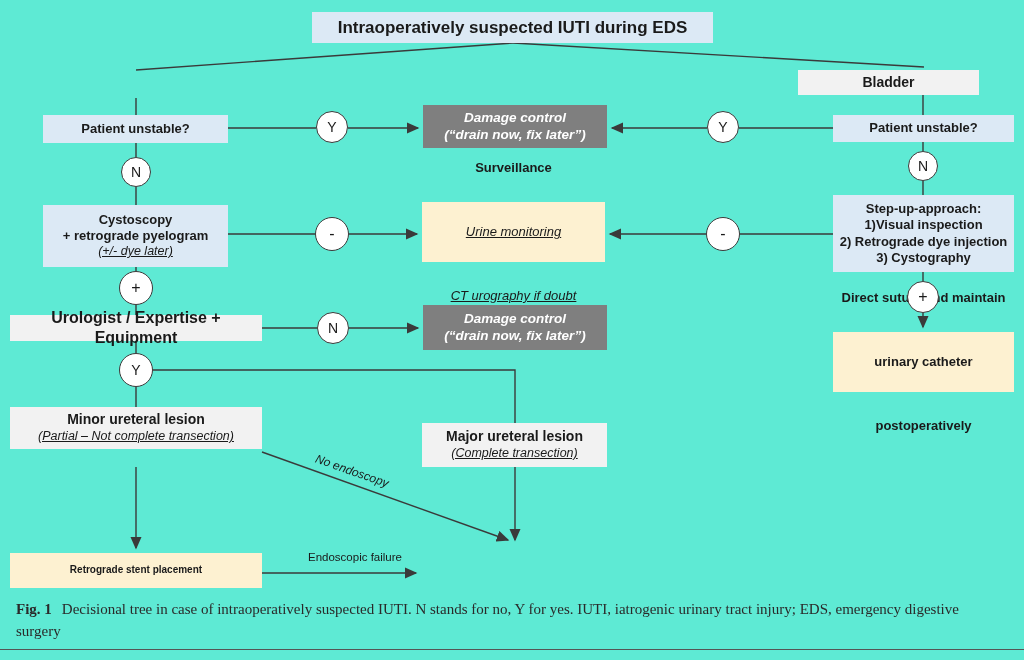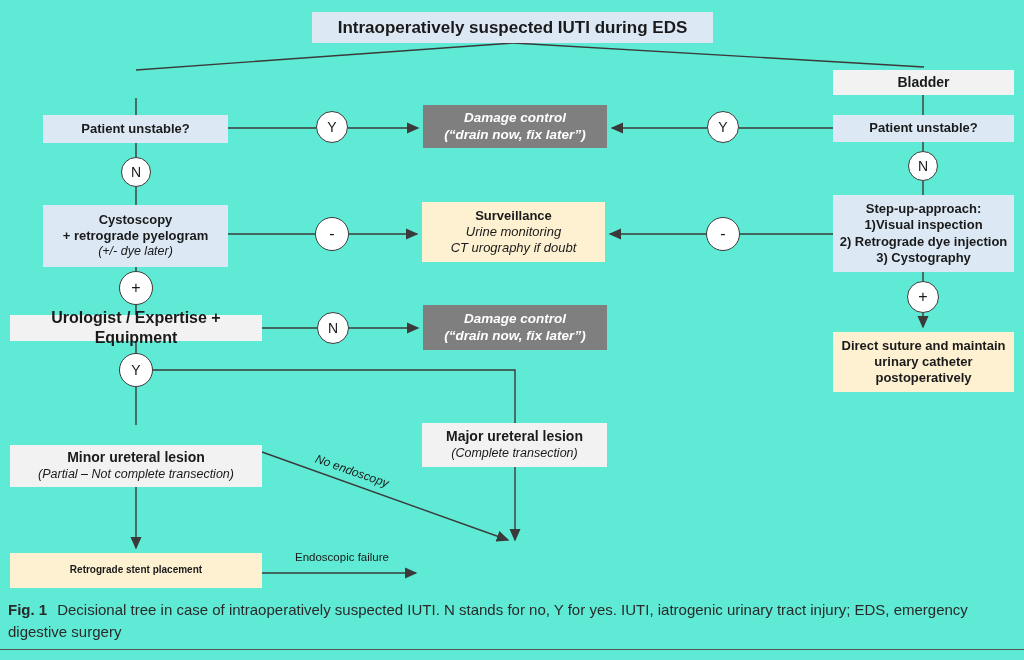--- a/index.html
+++ b/index.html
@@ -4,31 +4,31 @@
 <style>
   html,body{margin:0;padding:0;background:#fff;}
   body{font-family:"Liberation Sans",sans-serif;color:#1a1a1a;}
   .stage{position:relative;width:1024px;height:660px;background:#5eead4;overflow:hidden;}
   .wires{position:absolute;left:0;top:0;width:1024px;height:660px;}
   .wires line,.wires polyline{stroke:var(--line,#3a3a3a);stroke-width:1.4;fill:none;}
   .box{position:absolute;display:flex;flex-direction:column;justify-content:center;align-items:center;
        text-align:center;font-size:13px;font-weight:bold;line-height:1.25;box-sizing:border-box;padding:2px 4px;}
   .blue{background:var(--light-blue,#dce9f5);}
   .gray{background:var(--light-gray,#f2f2f2);}
-  .cream{background:var(--cream,#fdf1d1);}
+  .cream{background:var(--cream,#fdf1d1);gap:48px;}
   .dark{background:var(--dark-gray,#7f7f7f);color:#fff;font-style:italic;font-size:13.5px;}
   .title{font-size:17px;}
   .fs14{font-size:14px;}
   .fs145{font-size:10px;}
-  .i{font-style:italic;font-weight:normal;font-size:12.5px;}
+  .i{font-style:italic;font-weight:normal;font-size:12.5px;text-decoration:underline;}
   .circle{position:absolute;border:1.4px solid var(--line,#3a3a3a);border-radius:50%;background:#fff;
           display:flex;align-items:center;justify-content:center;font-size:14px;box-sizing:border-box;}
   .edge-label{position:absolute;font-size:11.5px;color:#1a1a1a;}
   .rot{transform:translate(-50%,-50%) rotate(19.5deg);font-style:italic;font-size:12px;white-space:nowrap;}
-  .caption{position:absolute;left:8px;top:599px;width:985px;font-size:15px;line-height:1.45;color:#2a2a2a;text-align:left;}
+  .caption{position:absolute;left:16px;top:599px;width:985px;font-size:15px;line-height:1.45;color:#2a2a2a;text-align:left;font-family:Liberation Serif, serif;}
   .caption .fig{font-weight:bold;margin-right:10px;}
   .bottom-rule{position:absolute;left:0;top:649px;width:1024px;height:1px;background:#555;}
 </style>
 </head>
 <body>
 
 <div class="stage">
 
   <svg class="wires">
     <defs>
@@ -69,21 +69,21 @@
 
   <div class="box blue title" style="left:312px;top:12px;width:401px;height:31px">Intraoperatively suspected IUTI during EDS</div>
 
   <div class="box blue" style="left:43px;top:115px;width:185px;height:28px">Patient unstable?</div>
   <div class="box blue" style="left:43px;top:205px;width:185px;height:62px">
     <span>Cystoscopy</span>
     <span>+ retrograde pyelogram</span>
     <span class="i">(+/- dye later)</span>
   </div>
   <div class="box gray" style="left:10px;top:315px;width:252px;height:26px;font-size:16px">Urologist / Expertise + Equipment</div>
-  <div class="box gray" style="left:10px;top:445px;width:252px;height:42px">
+  <div class="box gray" style="left:10px;top:407px;width:252px;height:42px">
     <span class="fs14">Minor ureteral lesion</span>
     <span class="i">(Partial – Not complete transection)</span>
   </div>
   <div class="box cream fs145" style="left:10px;top:553px;width:252px;height:35px">Retrograde stent placement</div>
 
   <div class="box dark" style="left:423px;top:105px;width:184px;height:43px">
     <span>Damage control</span>
     <span>(“drain now, fix later”)</span>
   </div>
   <div class="box cream" style="left:422px;top:202px;width:183px;height:60px">
@@ -93,21 +93,21 @@
   </div>
   <div class="box dark" style="left:423px;top:305px;width:184px;height:45px">
     <span>Damage control</span>
     <span>(“drain now, fix later”)</span>
   </div>
   <div class="box gray" style="left:422px;top:423px;width:185px;height:44px">
     <span class="fs14">Major ureteral lesion</span>
     <span class="i">(Complete transection)</span>
   </div>
 
-  <div class="box gray fs14" style="left:833px;top:70px;width:181px;height:25px">Bladder</div>
+  <div class="box gray fs14" style="left:798px;top:70px;width:181px;height:25px">Bladder</div>
   <div class="box blue" style="left:833px;top:115px;width:181px;height:27px">Patient unstable?</div>
   <div class="box blue" style="left:833px;top:195px;width:181px;height:77px">
     <span>Step-up-approach:</span>
     <span>1)Visual inspection</span>
     <span>2) Retrograde dye injection</span>
     <span>3) Cystography</span>
   </div>
   <div class="box cream" style="left:833px;top:332px;width:181px;height:60px">
     <span>Direct suture and maintain</span>
     <span>urinary catheter</span>
@@ -119,20 +119,20 @@
   <div class="circle" style="left:316px;top:111px;width:32px;height:32px">Y</div>
   <div class="circle" style="left:707px;top:111px;width:32px;height:32px">Y</div>
   <div class="circle" style="left:315px;top:217px;width:34px;height:34px;font-size:16px">-</div>
   <div class="circle" style="left:706px;top:217px;width:34px;height:34px;font-size:16px">-</div>
   <div class="circle" style="left:317px;top:312px;width:32px;height:32px">N</div>
   <div class="circle" style="left:119px;top:353px;width:34px;height:34px">Y</div>
   <div class="circle" style="left:908px;top:151px;width:30px;height:30px">N</div>
   <div class="circle" style="left:907px;top:281px;width:32px;height:32px;font-size:16px">+</div>
 
   <div class="edge-label rot" style="left:352px;top:471px">No endoscopy</div>
-  <div class="edge-label" style="left:282px;top:551px;width:120px;text-align:center">Endoscopic failure</div>
+  <div class="edge-label" style="left:282px;top:551px;width:120px;text-align:right">Endoscopic failure</div>
 
   <div class="caption">
     <span class="fig">Fig. 1</span><span>Decisional tree in case of intraoperatively suspected IUTI. N stands for no, Y for yes. IUTI, iatrogenic urinary tract injury; EDS, emergency digestive surgery</span>
   </div>
 
   <div class="bottom-rule"></div>
 </div>
 
 </body></html>

